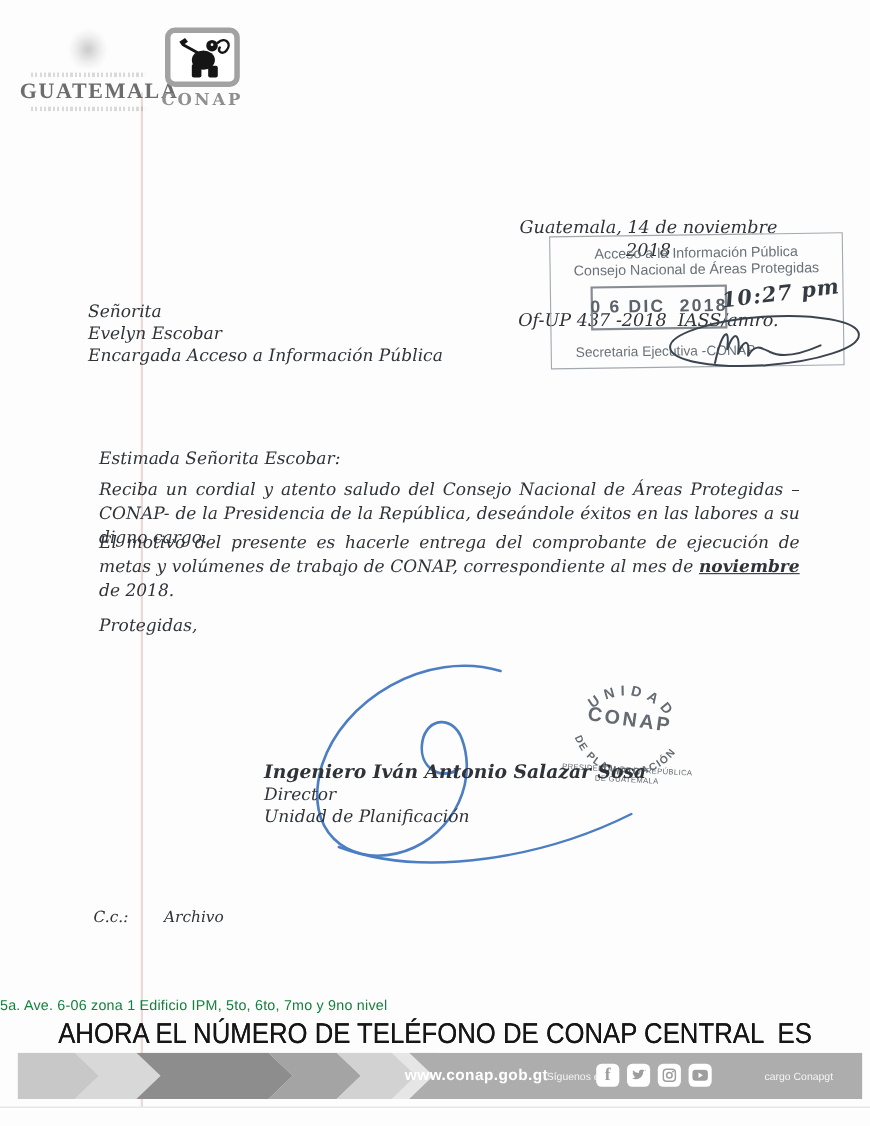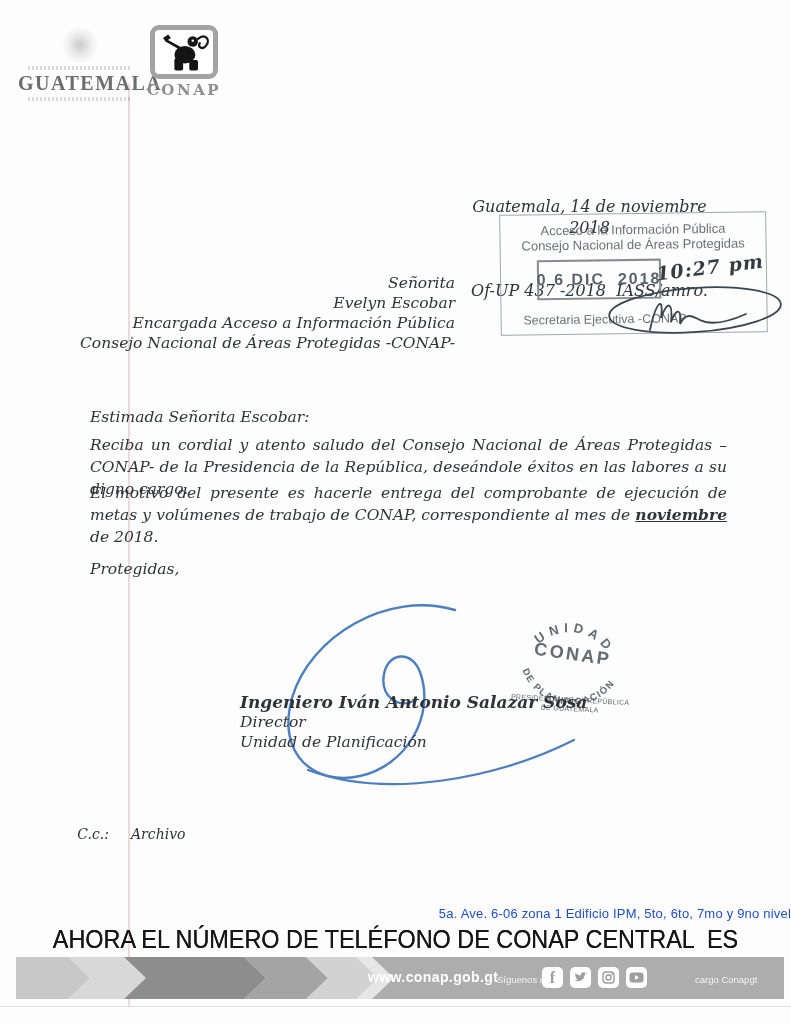--- a/index.html
+++ b/index.html
@@ -3,21 +3,21 @@
 <meta charset="utf-8">
 <style>
   * { margin:0; padding:0; box-sizing:border-box; }
   body { background:#ffffff; }
   #page {
     position:relative; width:791px; height:1024px; margin:0 auto;
     background:#fdfdfd; overflow:hidden;
     font-family:"DejaVu Serif", serif;
   }
   .abs { position:absolute; }
-  .letter { font-family:"DejaVu Serif", serif; font-style:italic; color:#2f3338;text-align:right; }
+  .letter { font-family:"DejaVu Serif", serif; font-style:italic; color:#2f3338; }
 
   
   #scan-vline { left:128px; top:84px; width:1.5px; height:922px; background:rgba(198,152,152,.35); }
   #page-edge-line { left:0; top:1006px; width:791px; height:1px; background:#dedede; }
 
   
   #guatemala-logo { left:18px; top:26px; width:124px; text-align:center; }
   #guatemala-logo .crest { width:36px; height:38px; margin:0 auto;
      background:radial-gradient(closest-side, rgba(120,120,120,.38), rgba(150,150,150,.14) 62%, transparent); filter:blur(1px); }
   #guatemala-logo .microtext { height:4px; margin:2px 10px; opacity:.45;
@@ -60,27 +60,27 @@
   .emph { font-weight:bold; text-decoration:underline; }
 
   
   #signature-svg { left:268px; top:588px; }
   #planning-stamp-svg { left:492px; top:598px; }
   #signer { left:240px; top:692px; width:360px; text-align:left; line-height:20px; }
   #signer .s-name { font-weight:bold; font-size:17px; }
   #signer .s-line { font-size:15.5px; }
 
   
-  #cc { left:67px; top:826px; font-size:14px; }
+  #cc { left:85px; top:826px; font-size:14px; }
   #cc .cc-label { display:inline-block; width:42px; }
   #cc .cc-value { margin-left:22px; }
 
   
-  #address-line { left:0; top:906px; width:791px; text-align:right; font-family:"Liberation Sans", sans-serif;
-     font-size:13px; color:#1d4ed8; letter-spacing:.2px; }
+  #address-line { left:0; top:906px; width:791px; text-align:left; font-family:"Liberation Sans", sans-serif;
+     font-size:13px; color:#15803d; letter-spacing:.2px; }
   #headline { left:0; top:924px; width:791px; text-align:center; font-family:"Liberation Sans", sans-serif;
      font-size:26px; color:#161616; transform:scaleX(.9); transform-origin:center; text-shadow:0 0 .4px #161616;
      white-space:pre-wrap; }
   #banner { left:0; top:957px; width:768px; height:42px;padding-left:16px; }
   #banner .bn-website { position:absolute; left:368px; top:12px; font-family:"Liberation Sans", sans-serif;
      font-weight:bold; font-size:14px; color:#ffffff; letter-spacing:.4px; }
   #banner .bn-follow { position:absolute; left:497px; top:17px; font-family:"Liberation Sans", sans-serif;
      font-size:9.5px; color:#f4f4f4; }
   #banner .bn-handle { position:absolute; left:695px; top:17px; font-family:"Liberation Sans", sans-serif;
      font-size:9.5px; color:#f4f4f4; }
@@ -134,21 +134,20 @@
   <div id="handwritten-time" class="abs">10:27 pm</div>
   <svg id="stamp-signature-svg" class="abs" width="190" height="64" viewBox="0 0 190 64">
     <ellipse cx="97" cy="32" rx="86" ry="22" fill="none" stroke="#3a4550" stroke-width="1.8" transform="rotate(-4 97 32)"></ellipse>
     <path d="M52,52 C58,24 66,16 63,40 C70,20 75,26 73,44 C79,28 84,32 82,46 C88,34 94,38 102,42 C114,48 130,44 148,36" fill="none" stroke="#3a4550" stroke-width="1.8" stroke-linecap="round"></path>
   </svg>
 
   <div id="recipient" class="abs letter">
     <div>Señorita</div>
     <div class="r-name">Evelyn Escobar</div>
     <div>Encargada Acceso a Información Pública</div>
-    <div>Consejo Nacional de Áreas Protegidas -CONAP-</div>
   </div>
 
   <p id="greeting" class="abs letter para">Estimada Señorita Escobar:</p>
   <p id="p1" class="abs letter para">Reciba un cordial y atento saludo del Consejo Nacional de Áreas Protegidas –CONAP- de la Presidencia de la República, deseándole éxitos en las labores a su digno cargo.</p>
   <p id="p2" class="abs letter para"><span>El motivo del presente es hacerle entrega del comprobante de ejecución de metas y volúmenes de trabajo de CONAP, correspondiente al mes de </span><span class="emph">noviembre</span><span> de 2018.</span></p>
   <p id="closing" class="abs letter para">Protegidas,</p>
 
   <svg id="signature-svg" class="abs" width="330" height="205" viewBox="0 0 330 205">
     <path d="M187,22 C120,2 42,48 24,110 C8,168 48,198 92,188 C138,178 168,128 152,84 C144,62 120,64 116,86 C112,108 130,122 148,112" fill="none" stroke="#4b7ec2" stroke-width="2.4" stroke-linecap="round"></path>
     <path d="M40,182 C120,212 230,190 306,152" fill="none" stroke="#4b7ec2" stroke-width="2.2" stroke-linecap="round"></path>

